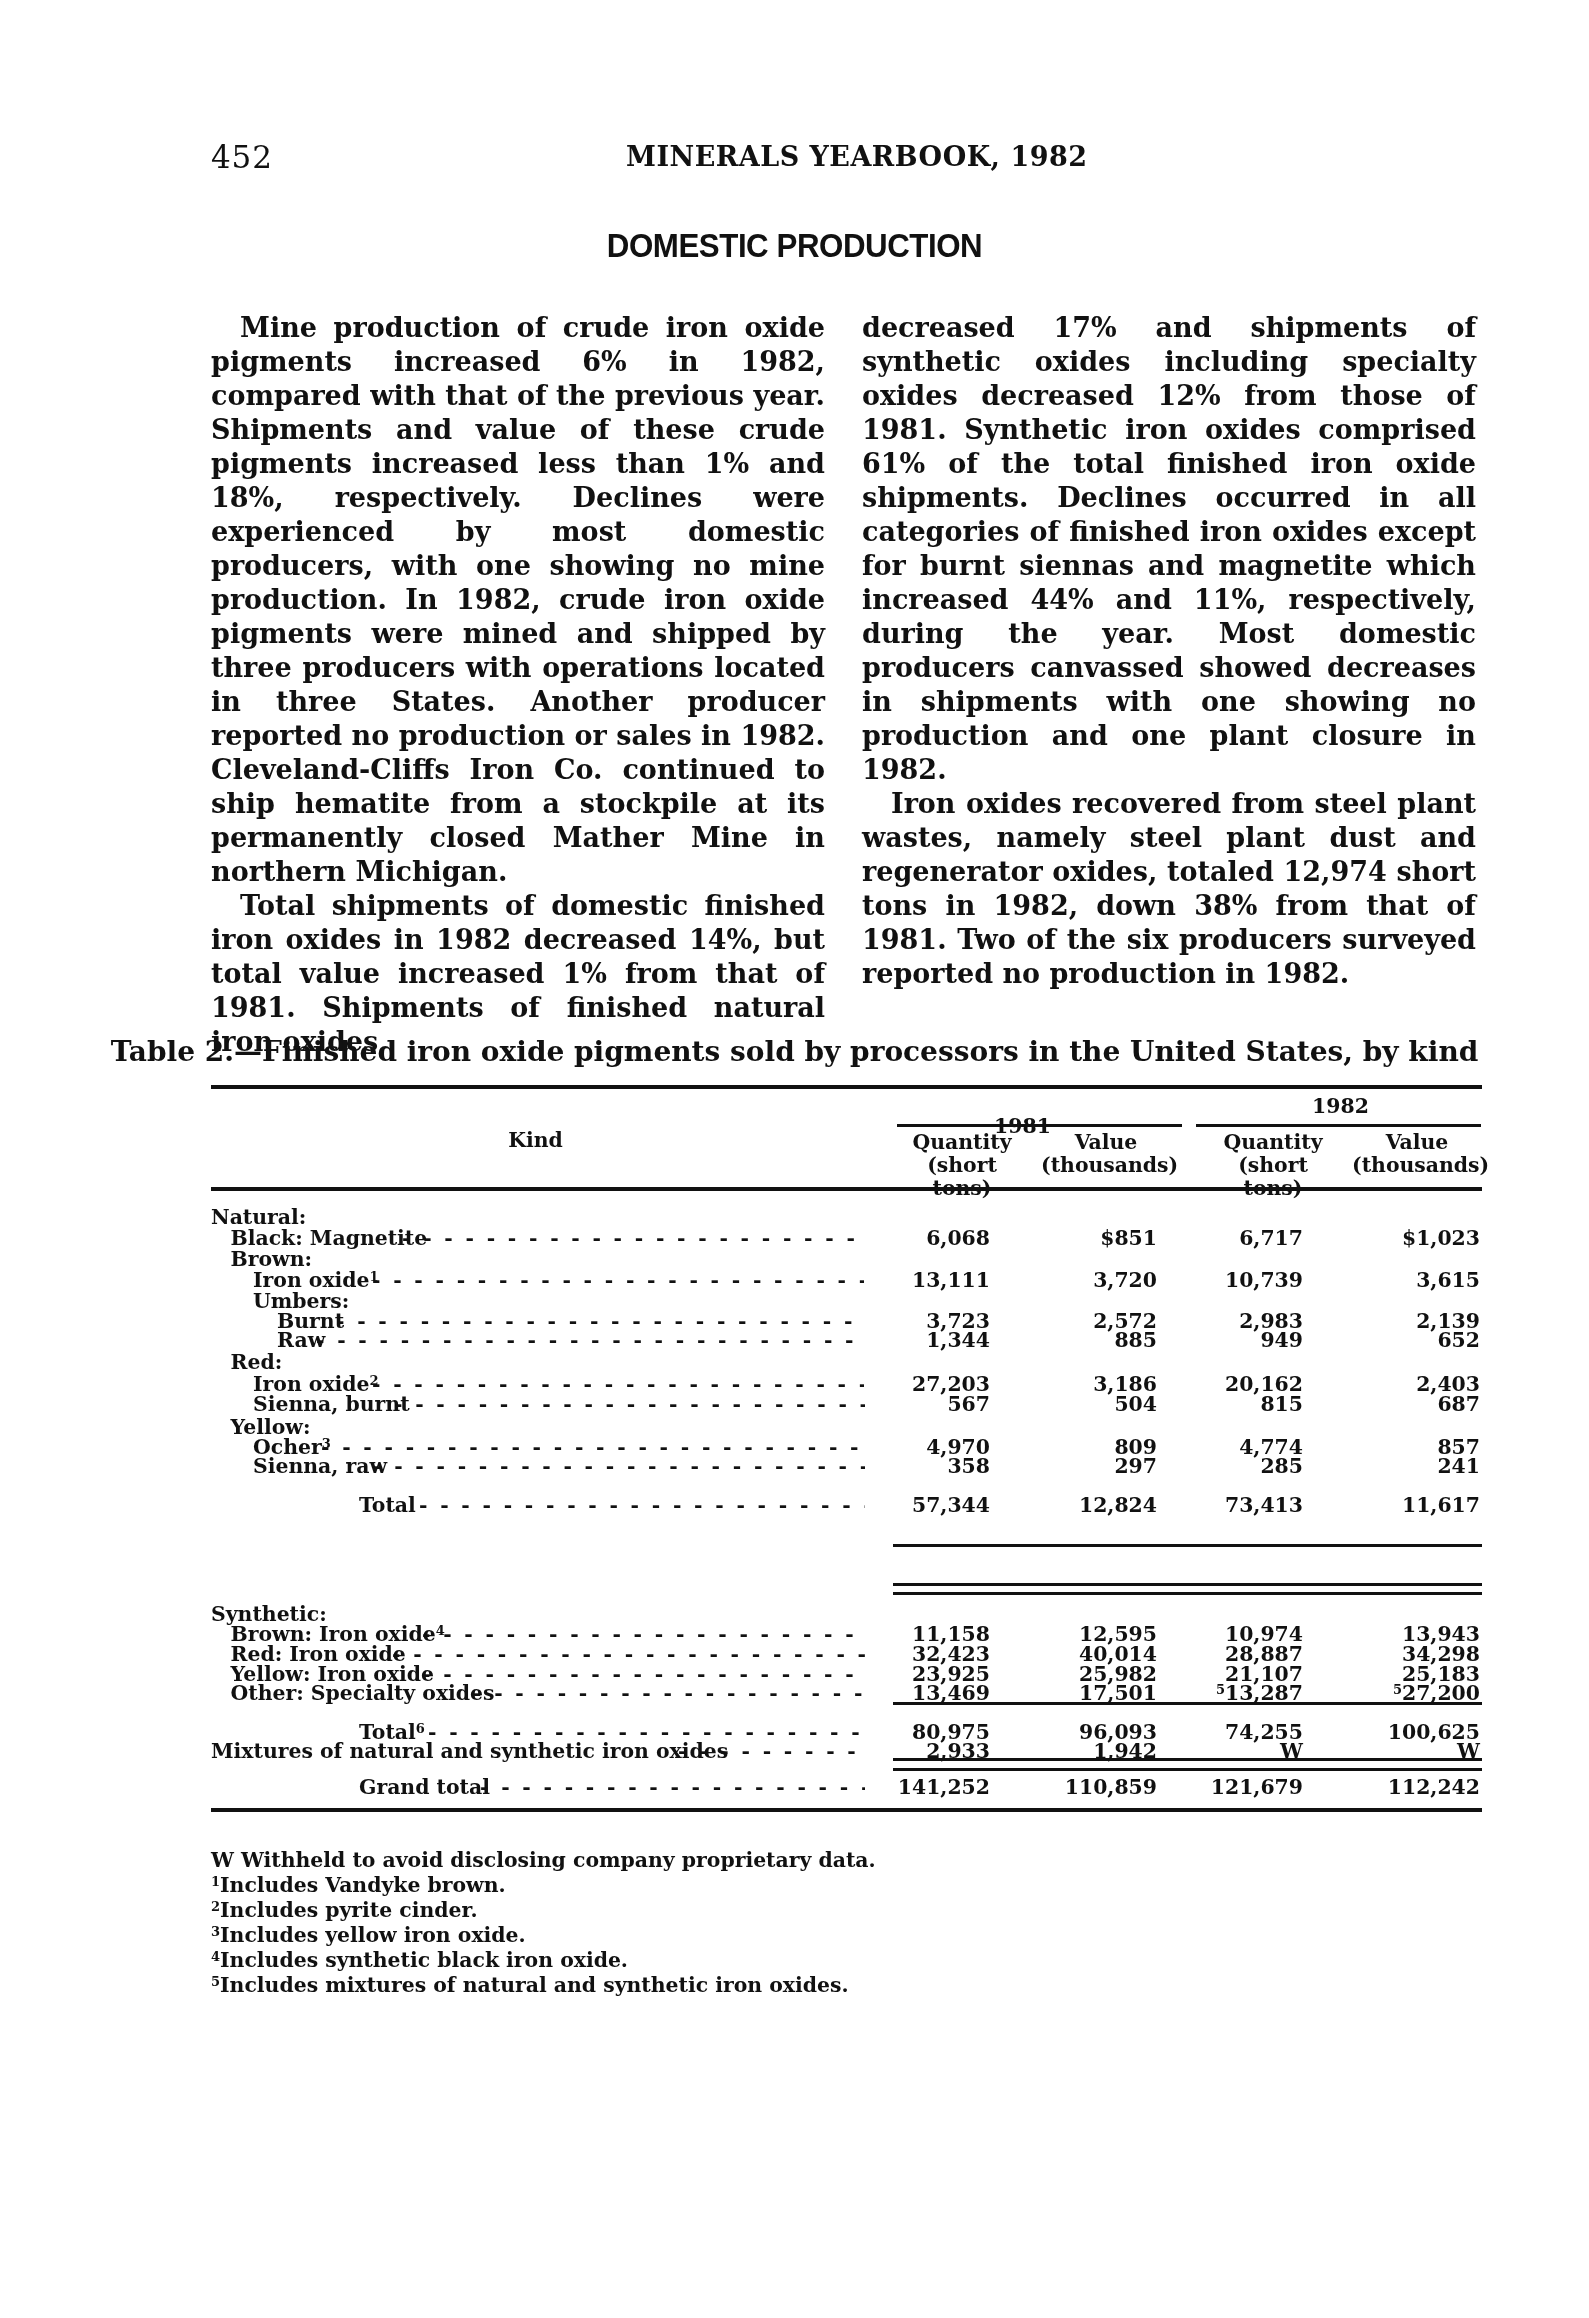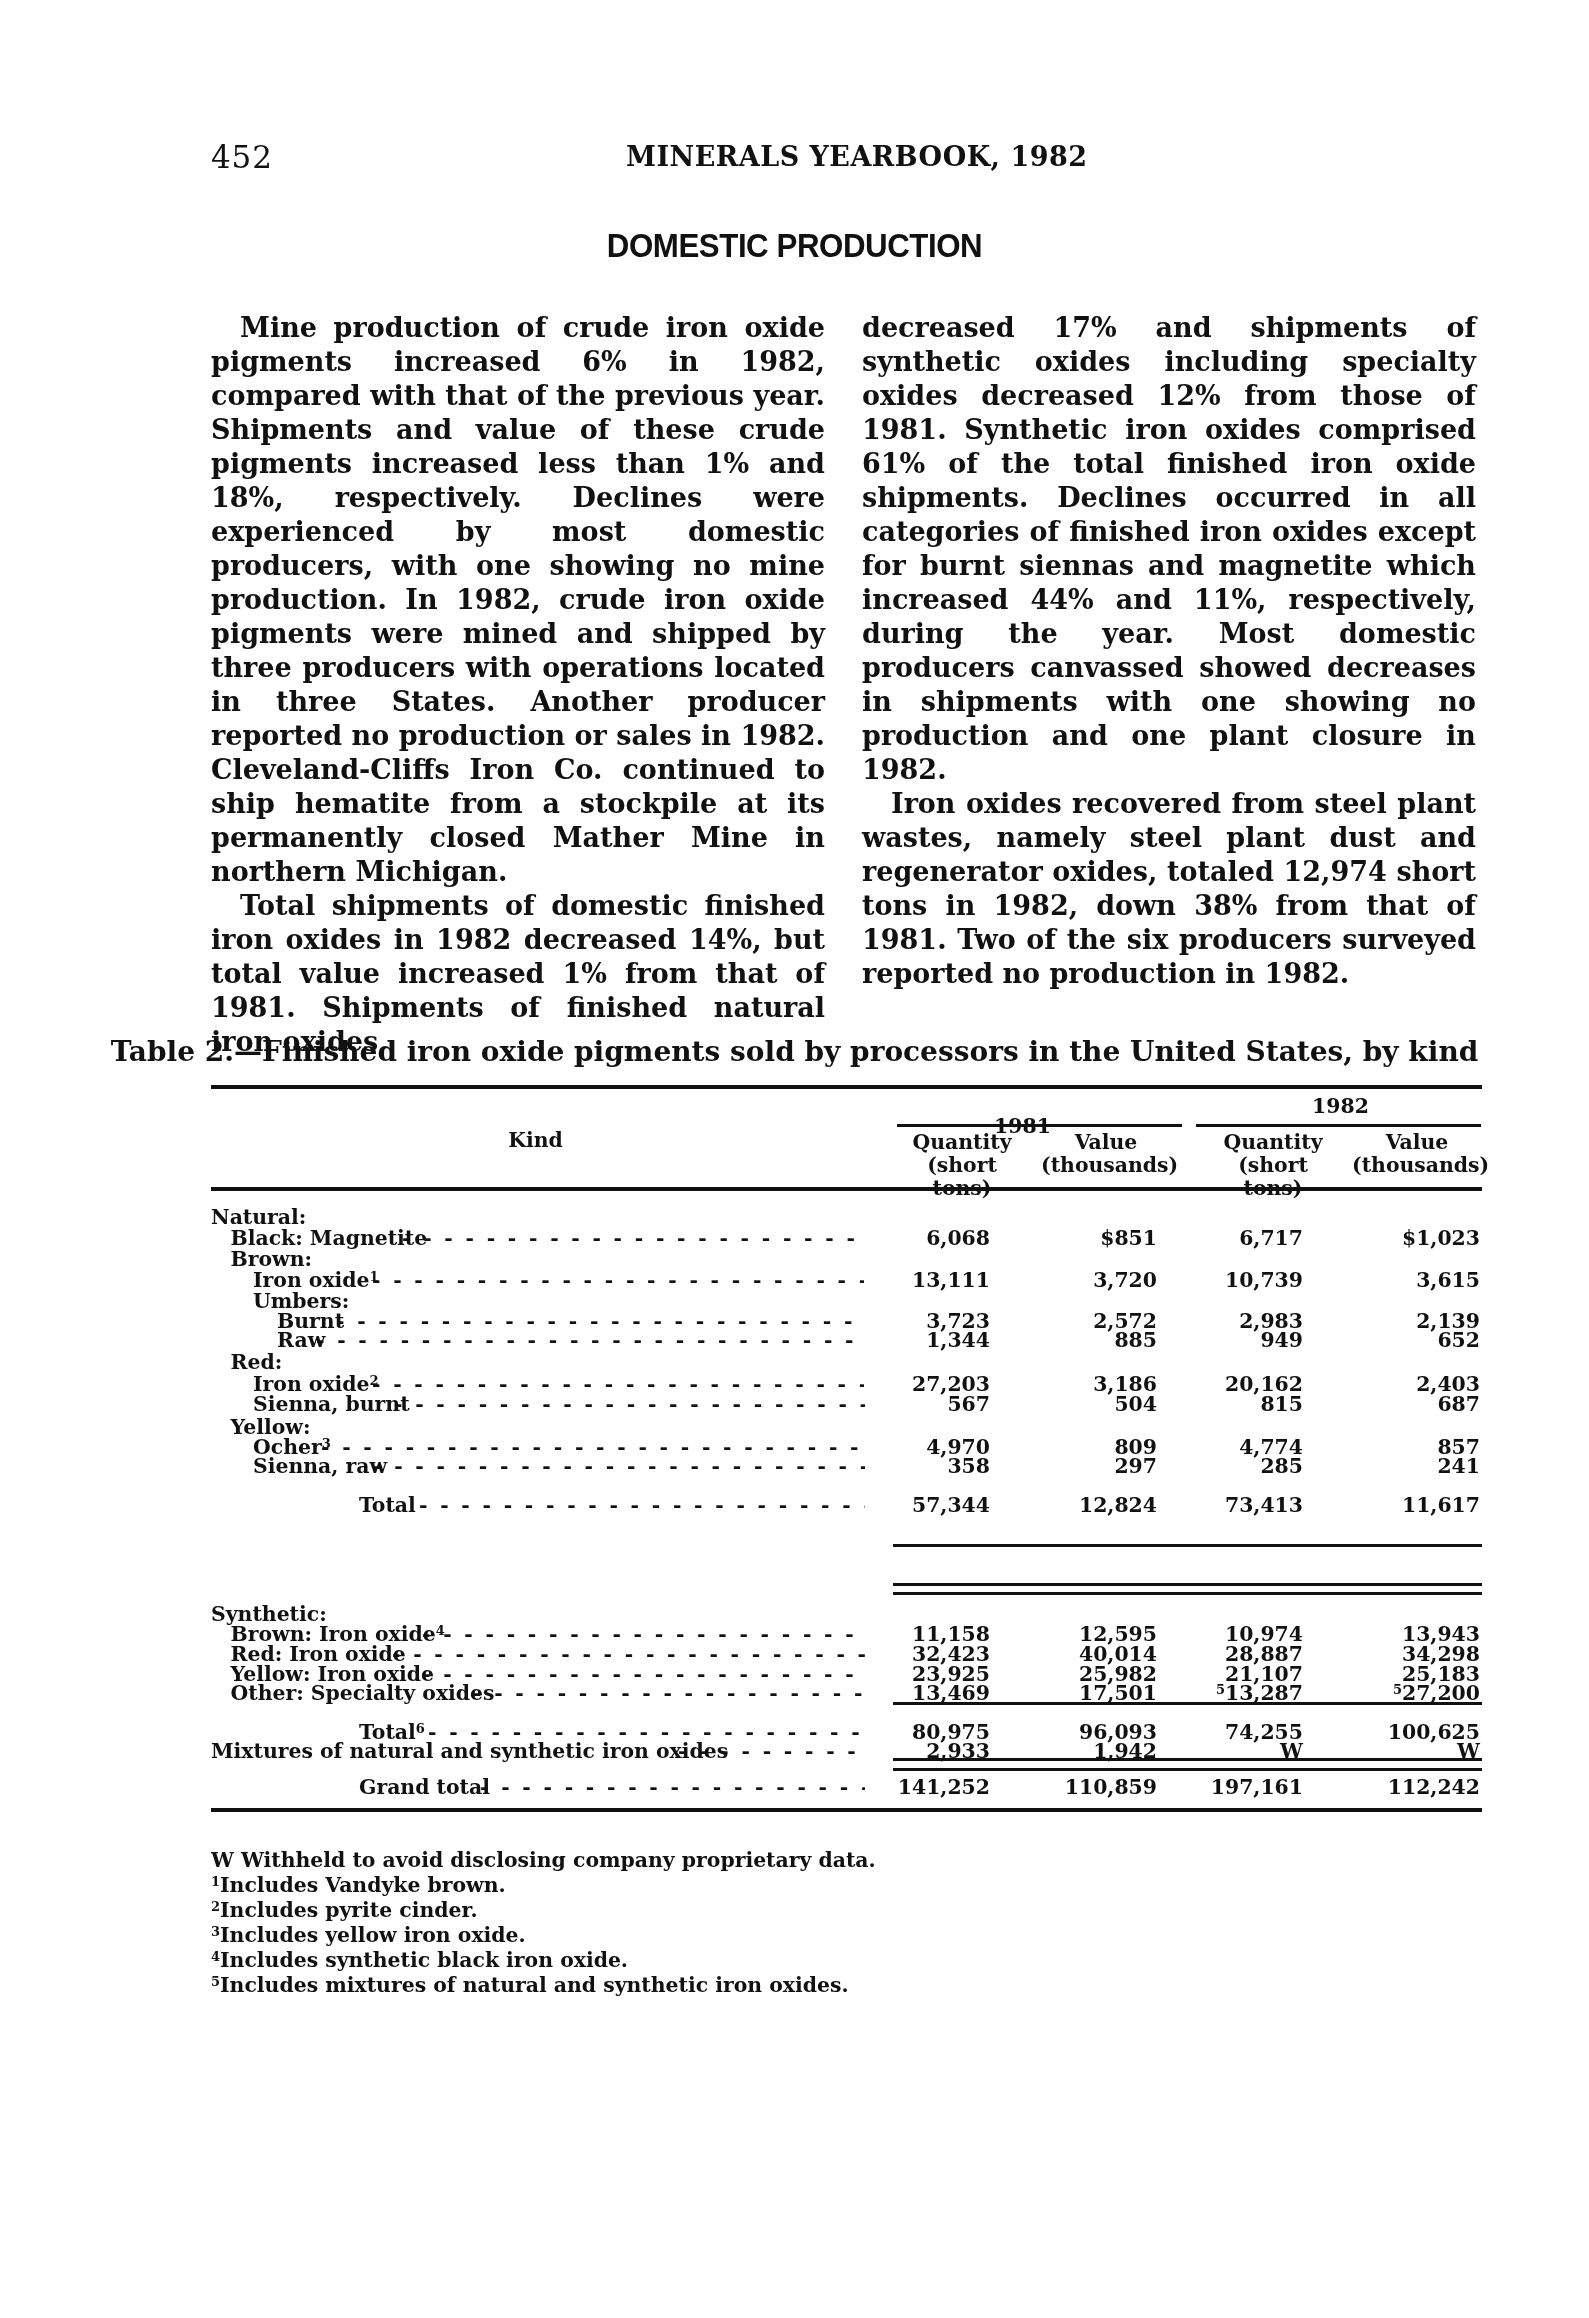--- a/index.html
+++ b/index.html
@@ -234,21 +234,21 @@
         <span class="num c1"><span>2,933</span></span>
         <span class="num c2"><span>1,942</span></span>
         <span class="num c3"><span>W</span></span>
         <span class="num c4"><span>W</span></span>
       </div>
       <div class="row" style="top: 690px;">
         <span class="kind" style="left: 148px;"><span>Grand total</span></span>
         <span class="leader" style="left: 269px; width: 385px;">- - - - - - - - - - - - - - - - - - - - - - - - - - - - - - - - - - - - - - - - - - - - - - - - - - - - - - - - - - - - - - - - - - - - - - - - - - - - - - - - </span>
         <span class="num c1"><span>141,252</span></span>
         <span class="num c2"><span>110,859</span></span>
-        <span class="num c3"><span>197,161</span></span>
+        <span class="num c3"><span>121,679</span></span>
         <span class="num c4"><span>112,242</span></span>
       </div>
     </div>
 
   <div class="rule" style="left:682px;width:589px;top:459px;height:2.8px;"></div>
   <div class="rule" style="left:682px;width:589px;top:498px;height:2.8px;"></div>
   <div class="rule" style="left:682px;width:589px;top:507px;height:2.8px;"></div>
   <div class="rule" style="left:682px;width:589px;top:617px;height:2.8px;"></div>
   <div class="rule" style="left:682px;width:589px;top:673px;height:2.8px;"></div>
   <div class="rule" style="left:682px;width:589px;top:683px;height:2.8px;"></div>

